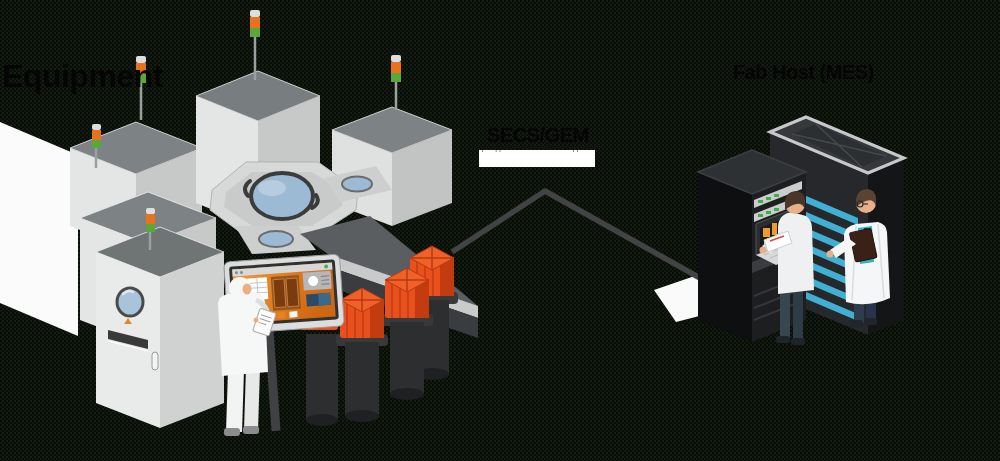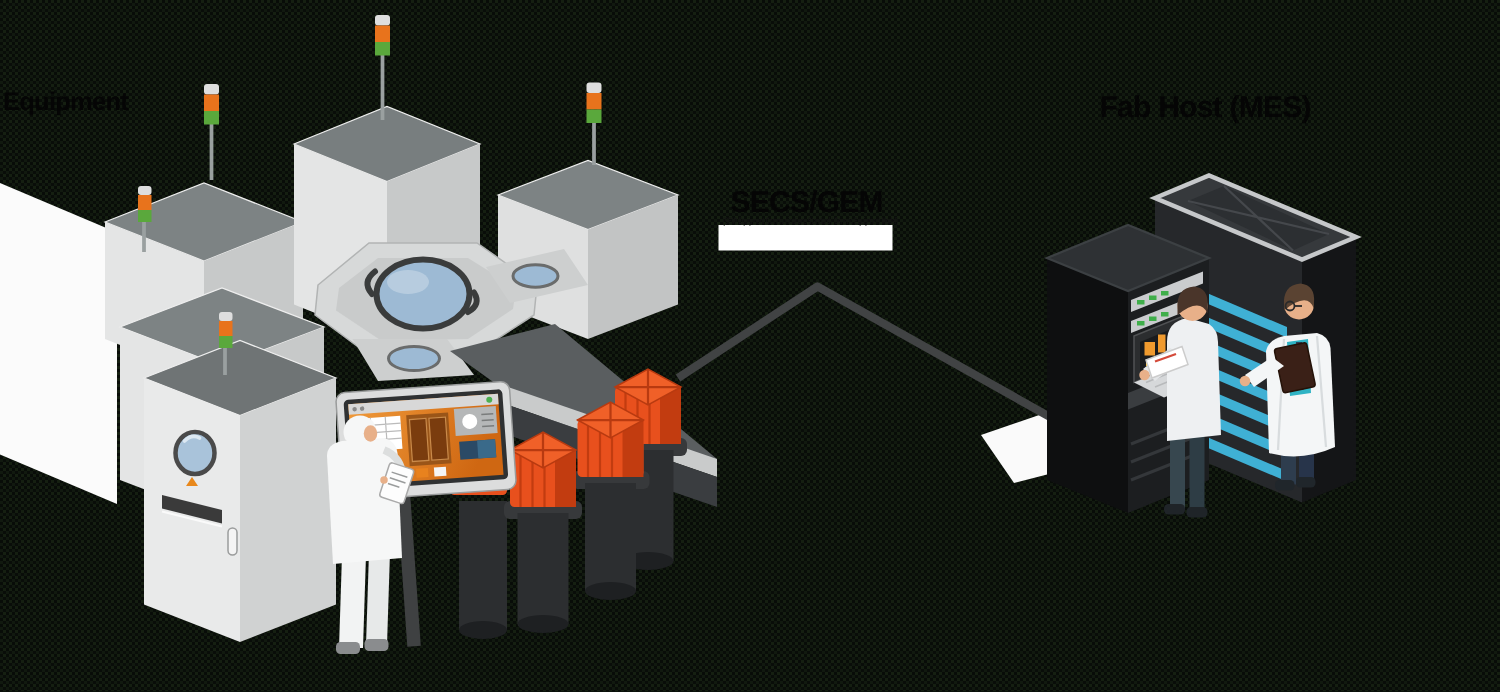--- a/index.html
+++ b/index.html
@@ -8,21 +8,21 @@
     font-family:"Liberation Sans", sans-serif;
     background:#0b100b;
   }
   #stage{
     position:relative;width:1000px;height:461px;overflow:hidden;
     
     background:#0b100b conic-gradient(at 50% 50%, #151f11 25%, #090d09 0 50%, #11190f 0 75%, #080c08 0) 0 0/4px 4px;
   }
   #stage svg{position:absolute;left:0;top:0;}
   .lbl{position:absolute;color:#050505;font-weight:800;letter-spacing:-0.5px;white-space:nowrap;}
-  #equipment-label{left:2px;top:58px;font-size:17px;}
+  #equipment-label{left:2px;top:58px;font-size:32px;}
   #secsgem-title{left:487px;top:124px;font-size:20px;}
   #secsgem-underlay{position:absolute;left:479px;top:150px;width:116px;height:17px;background:#ffffff;}
   #secsgem-subtitle{
     position:absolute;left:482px;top:144px;font-size:8px;font-weight:600;color:#141414;
     transform:scale(0.42,0.8);transform-origin:0 0;white-space:nowrap;z-index:3;
   }
   #fabhost-label{left:733px;top:61px;font-size:20px;}
 </style>
 </head>
 <body>

